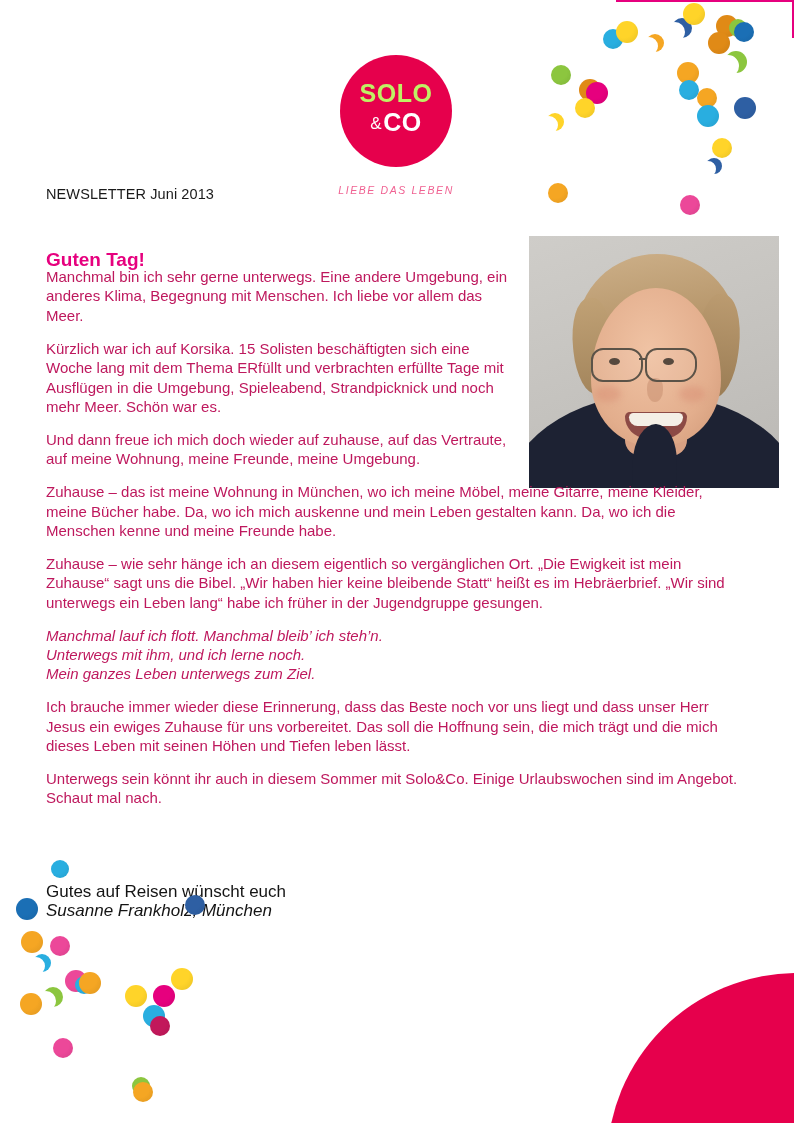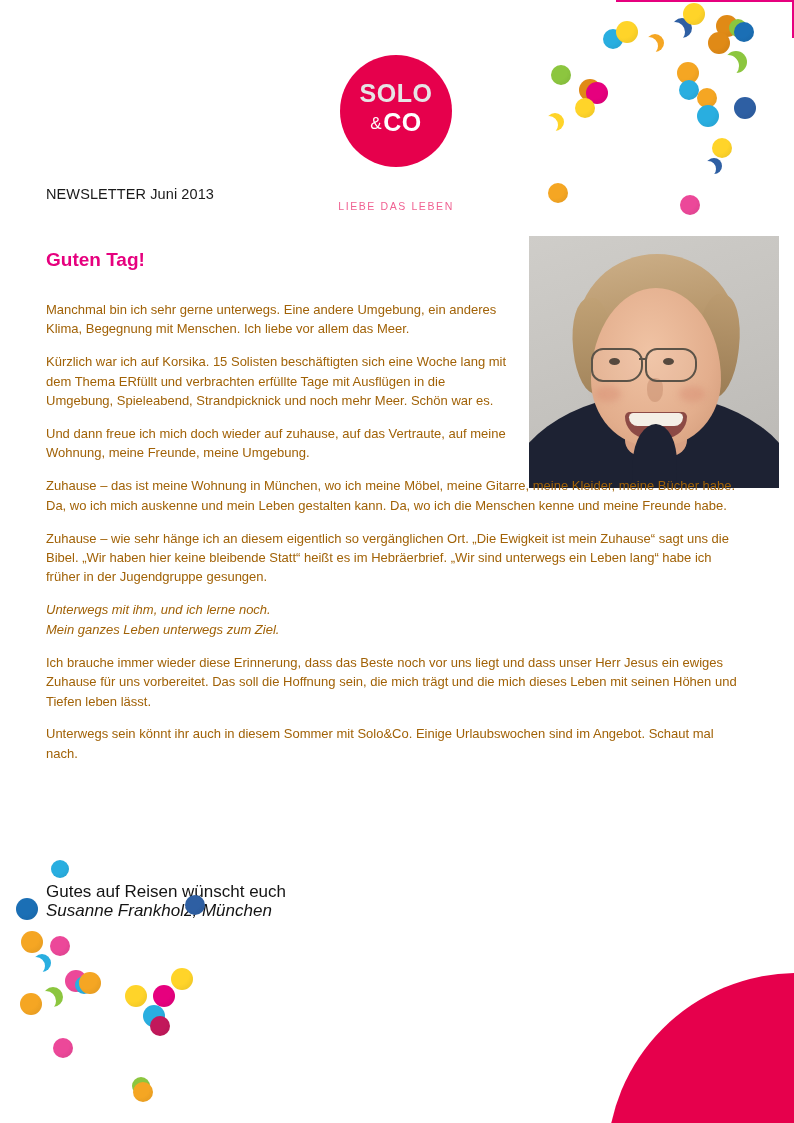--- a/index.html
+++ b/index.html
@@ -66,21 +66,21 @@
     background: #E6004C;
     margin: 0 auto;
     position: relative;
   }
   .logo-solo {
     position: absolute;
     top: 26px;
     left: 0;
     right: 0;
     text-align: center;
-    color: #e5e5e5;
+    color: #bef264;
     font-size: 25px;
     font-weight: bold;
     letter-spacing: 0.5px;
     line-height: 1;
   }
   .logo-co {
     position: absolute;
     top: 55px;
     left: 0;
     right: 0;
@@ -91,25 +91,26 @@
     letter-spacing: 0.5px;
     line-height: 1;
   }
   .logo-amp {
     font-size: 17px;
     font-weight: normal;
     vertical-align: 2px;
     margin-right: 1px;
   }
   .logo-tagline {
-    margin-top: 33px;
+    margin-top: 17px;
     font-size: 10.5px;
     color: #F06292;
     letter-spacing: 1.6px;
     white-space: nowrap;
+    font-style: italic;
   }
 
   
   .newsletter-date {
     position: absolute;
     left: 46px;
     top: 186px;
     font-size: 14.5px;
     color: #1a1a1a;
     letter-spacing: 0.1px;
@@ -271,25 +272,25 @@
     left: 46px;
     top: 241px;
     font-size: 19px;
     font-weight: bold;
     color: #E6007E;
     margin-top: 8px;
   }
   .body-text {
     position: absolute;
     left: 46px;
-    top: 300px;
+    top: 267px;
     width: 700px;
-    font-size: 13px;
+    font-size: 15px;
     line-height: 19.4px;
-    color: #a16207;
+    color: #be185d;
   }
   .body-text p {
     margin: 0 0 13.5px 0;
   }
   
   .narrow {
     width: 462px;
   }
   .verse {
     font-style: italic;
@@ -379,20 +380,21 @@
 
   <div class="heading">Guten Tag!</div>
 
   <div class="body-text">
     <p class="narrow">Manchmal bin ich sehr gerne unterwegs. Eine andere Umgebung, ein anderes Klima, Begegnung mit Menschen. Ich liebe vor allem das Meer.</p>
     <p class="narrow">Kürzlich war ich auf Korsika. 15 Solisten beschäftigten sich eine Woche lang mit dem Thema ERfüllt und verbrachten erfüllte Tage mit Ausflügen in die Umgebung, Spieleabend, Strandpicknick und noch mehr Meer. Schön war es.</p>
     <p class="narrow">Und dann freue ich mich doch wieder auf zuhause, auf das Vertraute, auf meine Wohnung, meine Freunde, meine Umgebung.</p>
     <p>Zuhause – das ist meine Wohnung in München, wo ich meine Möbel, meine Gitarre, meine Kleider, meine Bücher habe. Da, wo ich mich auskenne und mein Leben gestalten kann. Da, wo ich die Menschen kenne und meine Freunde habe.</p>
     <p>Zuhause – wie sehr hänge ich an diesem eigentlich so vergänglichen Ort. „Die Ewigkeit ist mein Zuhause“ sagt uns die Bibel. „Wir haben hier keine bleibende Statt“ heißt es im Hebräerbrief. „Wir sind unterwegs ein Leben lang“ habe ich früher in der Jugendgruppe gesungen.</p>
     <p class="verse">
+      <span class="vline">Manchmal lauf ich flott. Manchmal bleib’ ich steh’n.</span>
       <span class="vline">Unterwegs mit ihm, und ich lerne noch.</span>
       <span class="vline">Mein ganzes Leben unterwegs zum Ziel.</span>
     </p>
     <p>Ich brauche immer wieder diese Erinnerung, dass das Beste noch vor uns liegt und dass unser Herr Jesus ein ewiges Zuhause für uns vorbereitet. Das soll die Hoffnung sein, die mich trägt und die mich dieses Leben mit seinen Höhen und Tiefen leben lässt.</p>
     <p>Unterwegs sein könnt ihr auch in diesem Sommer mit Solo&amp;Co. Einige Urlaubswochen sind im Angebot. Schaut mal nach.</p>
   </div>
 
   <div class="signoff">
     <span>Gutes auf Reisen wünscht euch</span>
     <span class="name">Susanne Frankholz, München</span>

